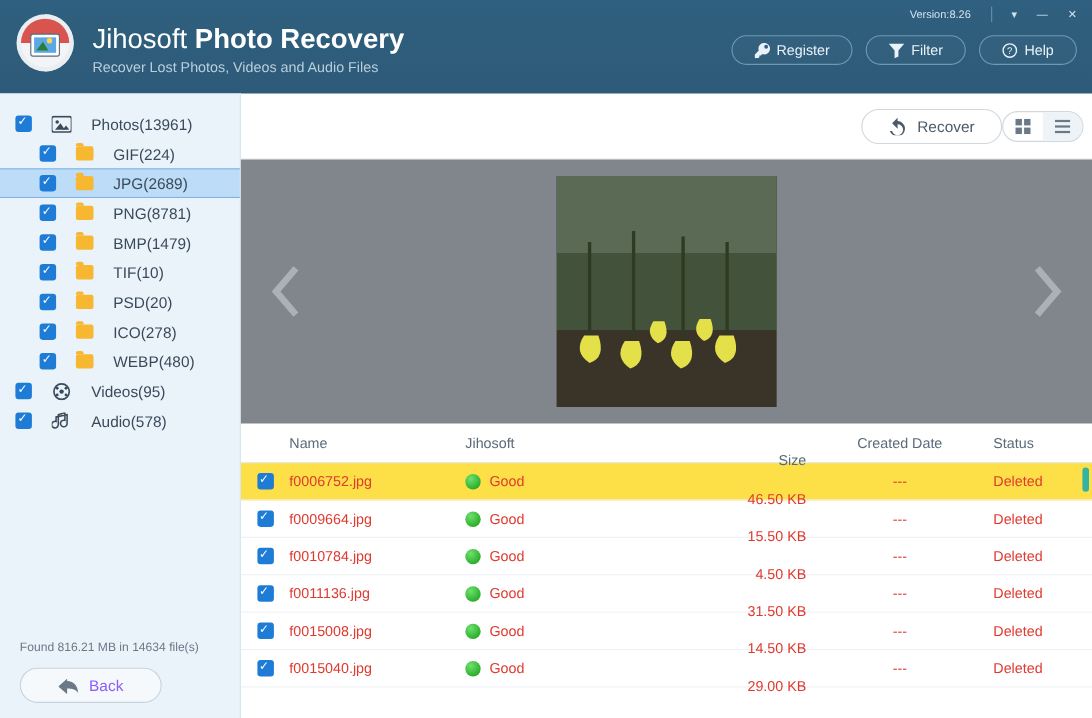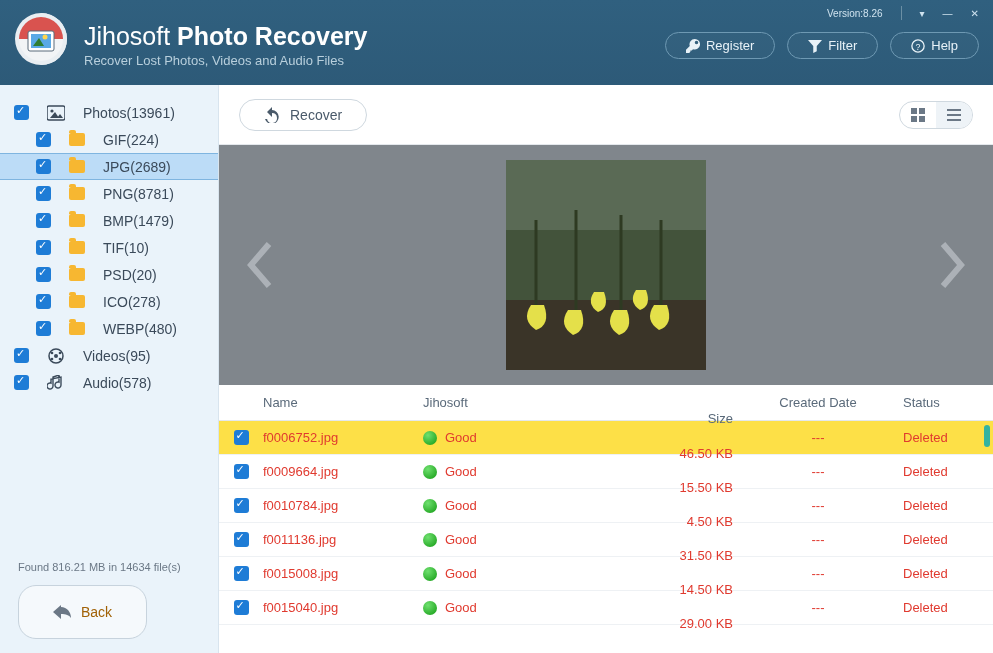--- a/index.html
+++ b/index.html
@@ -25,30 +25,30 @@
 .sidebar { width: 234px; background: #eaf3fa; border-right: 1px solid #d8e4ee; padding-top: 14px; position: relative; font-size: 14px; color: #3b4a5a; }
 .tree-item { display: flex; align-items: center; gap: 18px; height: 27px; padding-left: 14px; cursor: pointer; }
 .tree-item.level2 { padding-left: 36px; text-align: right; }
 .tree-item .chk { width: 15px; height: 15px; border-radius: 3px; background: #1e7cd6; position: relative; }
 .tree-item .chk::after { content: "✓"; position: absolute; color: #fff; font-size: 11px; left: 2px; top: -1px; }
 .folder-icon { width: 16px; height: 13px; background: #f7b731; border-radius: 2px; position: relative; }
 .folder-icon::before { content: ""; position: absolute; top: -3px; left: 0; width: 7px; height: 3px; background: #f7b731; border-radius: 2px 2px 0 0; }
 .tree-item.selected { background: #bcdcf7; border: 1px solid #7fb5e0; border-left: none; border-right: none; }
 .sidebar-footer { position: absolute; bottom: 14px; left: 0; width: 100%; padding: 0 18px; }
 .found-line { font-size: 11px; color: #6b7886; margin-bottom: 12px; }
-.back-btn { border: 1px solid #c7d3dd; border-radius: 18px; padding: 18px 34px; font-size: 14px; color: #a16207; background: #f5f9fc; display: inline-flex; align-items: center; gap: 10px; cursor: pointer; }
+.back-btn { border: 1px solid #c7d3dd; border-radius: 18px; padding: 7px 34px; font-size: 14px; color: #8b5cf6; background: #f5f9fc; display: inline-flex; align-items: flex-end; gap: 10px; cursor: pointer; }
 .back-btn svg { width: 18px; height: 14px; fill: #6b7886; }
 
 
 .cat-icon { width: 18px; height: 16px; display: flex; align-items: center; justify-content: center; }
 .cat-icon svg { width: 18px; height: 16px; fill: #3b4a5a; }
 
 
 .main { flex: 1; display: flex; flex-direction: column; background: #fff; }
-.toolbar { height: 60px; border-bottom: 1px solid #e4e8ec; display: flex; align-items: center; padding: 0 20px; justify-content: space-between; }
+.toolbar { height: 60px; border-bottom: 1px solid #e4e8ec; display: flex; align-items: center; padding: 0 8px; justify-content: flex-end; }
 .recover-btn { border: 1px solid #cfd8df; border-radius: 18px; padding: 7px 24px; font-size: 14px; color: #4a5a6a; background: #fff; display: flex; align-items: center; gap: 10px; cursor: pointer; }
 .recover-btn svg { width: 16px; height: 16px; fill: #4a5a6a; }
 .view-toggle { border: 1px solid #cfd8df; border-radius: 18px; display: flex; overflow: hidden; }
 .view-toggle div { width: 36px; height: 26px; display: flex; align-items: center; justify-content: center; cursor: pointer; }
 .view-toggle div.active { background: #eef3f7; }
 .view-toggle svg { width: 14px; height: 14px; fill: #6b7886; }
 
 .preview { height: 240px; background: #80868c; position: relative; display: flex; align-items: center; justify-content: center; }
 .preview .arrow { position: absolute; top: 50%; transform: translateY(-50%); width: 34px; height: 50px; cursor: pointer; opacity: .5; }
 .preview .arrow.left { left: 24px; }

